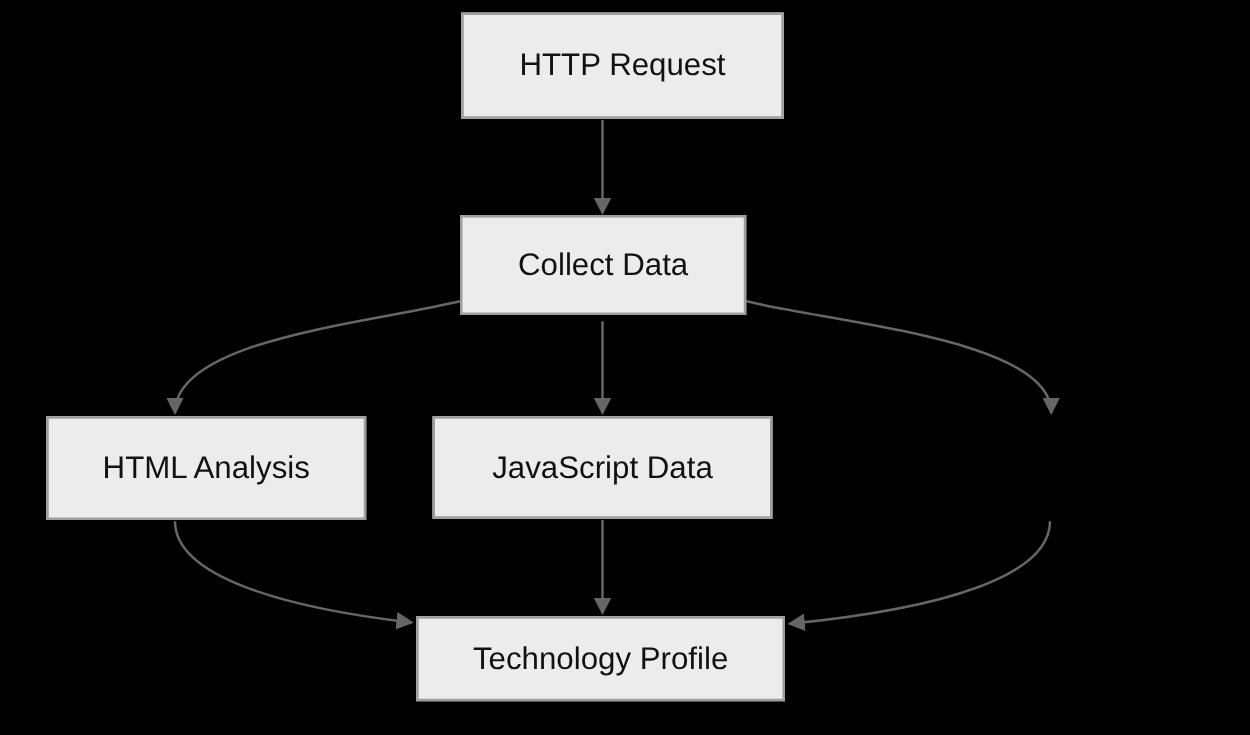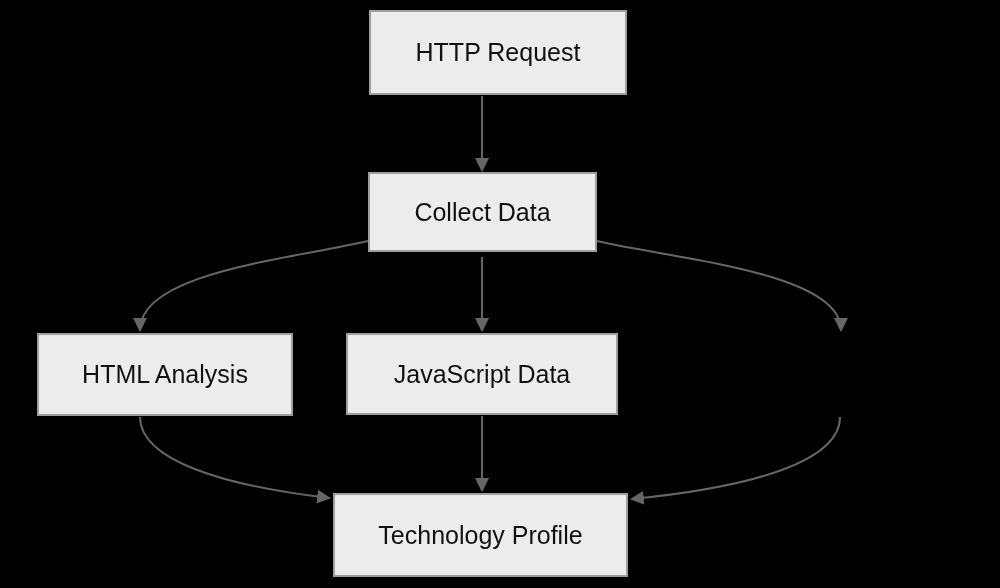--- a/index.html
+++ b/index.html
@@ -39,21 +39,21 @@
     display: flex;
     align-items: center;
     justify-content: center;
     white-space: nowrap;
   }
   .node-http-request      { left: 353px; top: 10px;  width: 258px; height: 85px; margin-left: 16px; }
   .node-collect-data      { left: 368px; top: 172px; width: 229px; height: 80px; text-align: right; }
   .node-html-analysis     { left: 13px;  top: 333px; width: 256px; height: 83px; margin-left: 24px; }
   .node-javascript-scan   { left: 346px; top: 333px; width: 272px; height: 82px; }
   .node-header-inspection { left: 693px; top: 333px; width: 295px; height: 82px; }
-  .node-technology-profile{ left: 333px; top: 493px; width: 295px; height: 84px; }
+  .node-technology-profile{ left: 333px; top: 493px; width: 295px; height: 68px; }
 </style>
 </head>
 <body>
 
 <div class="canvas">
 
   <svg class="edges-layer" width="1000" height="588" viewBox="0 0 1000 588" xmlns="http://www.w3.org/2000/svg">
     <defs>
       <marker id="arrowhead" viewBox="0 0 10 10" refX="8.5" refY="5" markerWidth="7" markerHeight="7" orient="auto">
         <path class="arrowhead-shape" d="M 0 0 L 10 5 L 0 10 z"></path>

